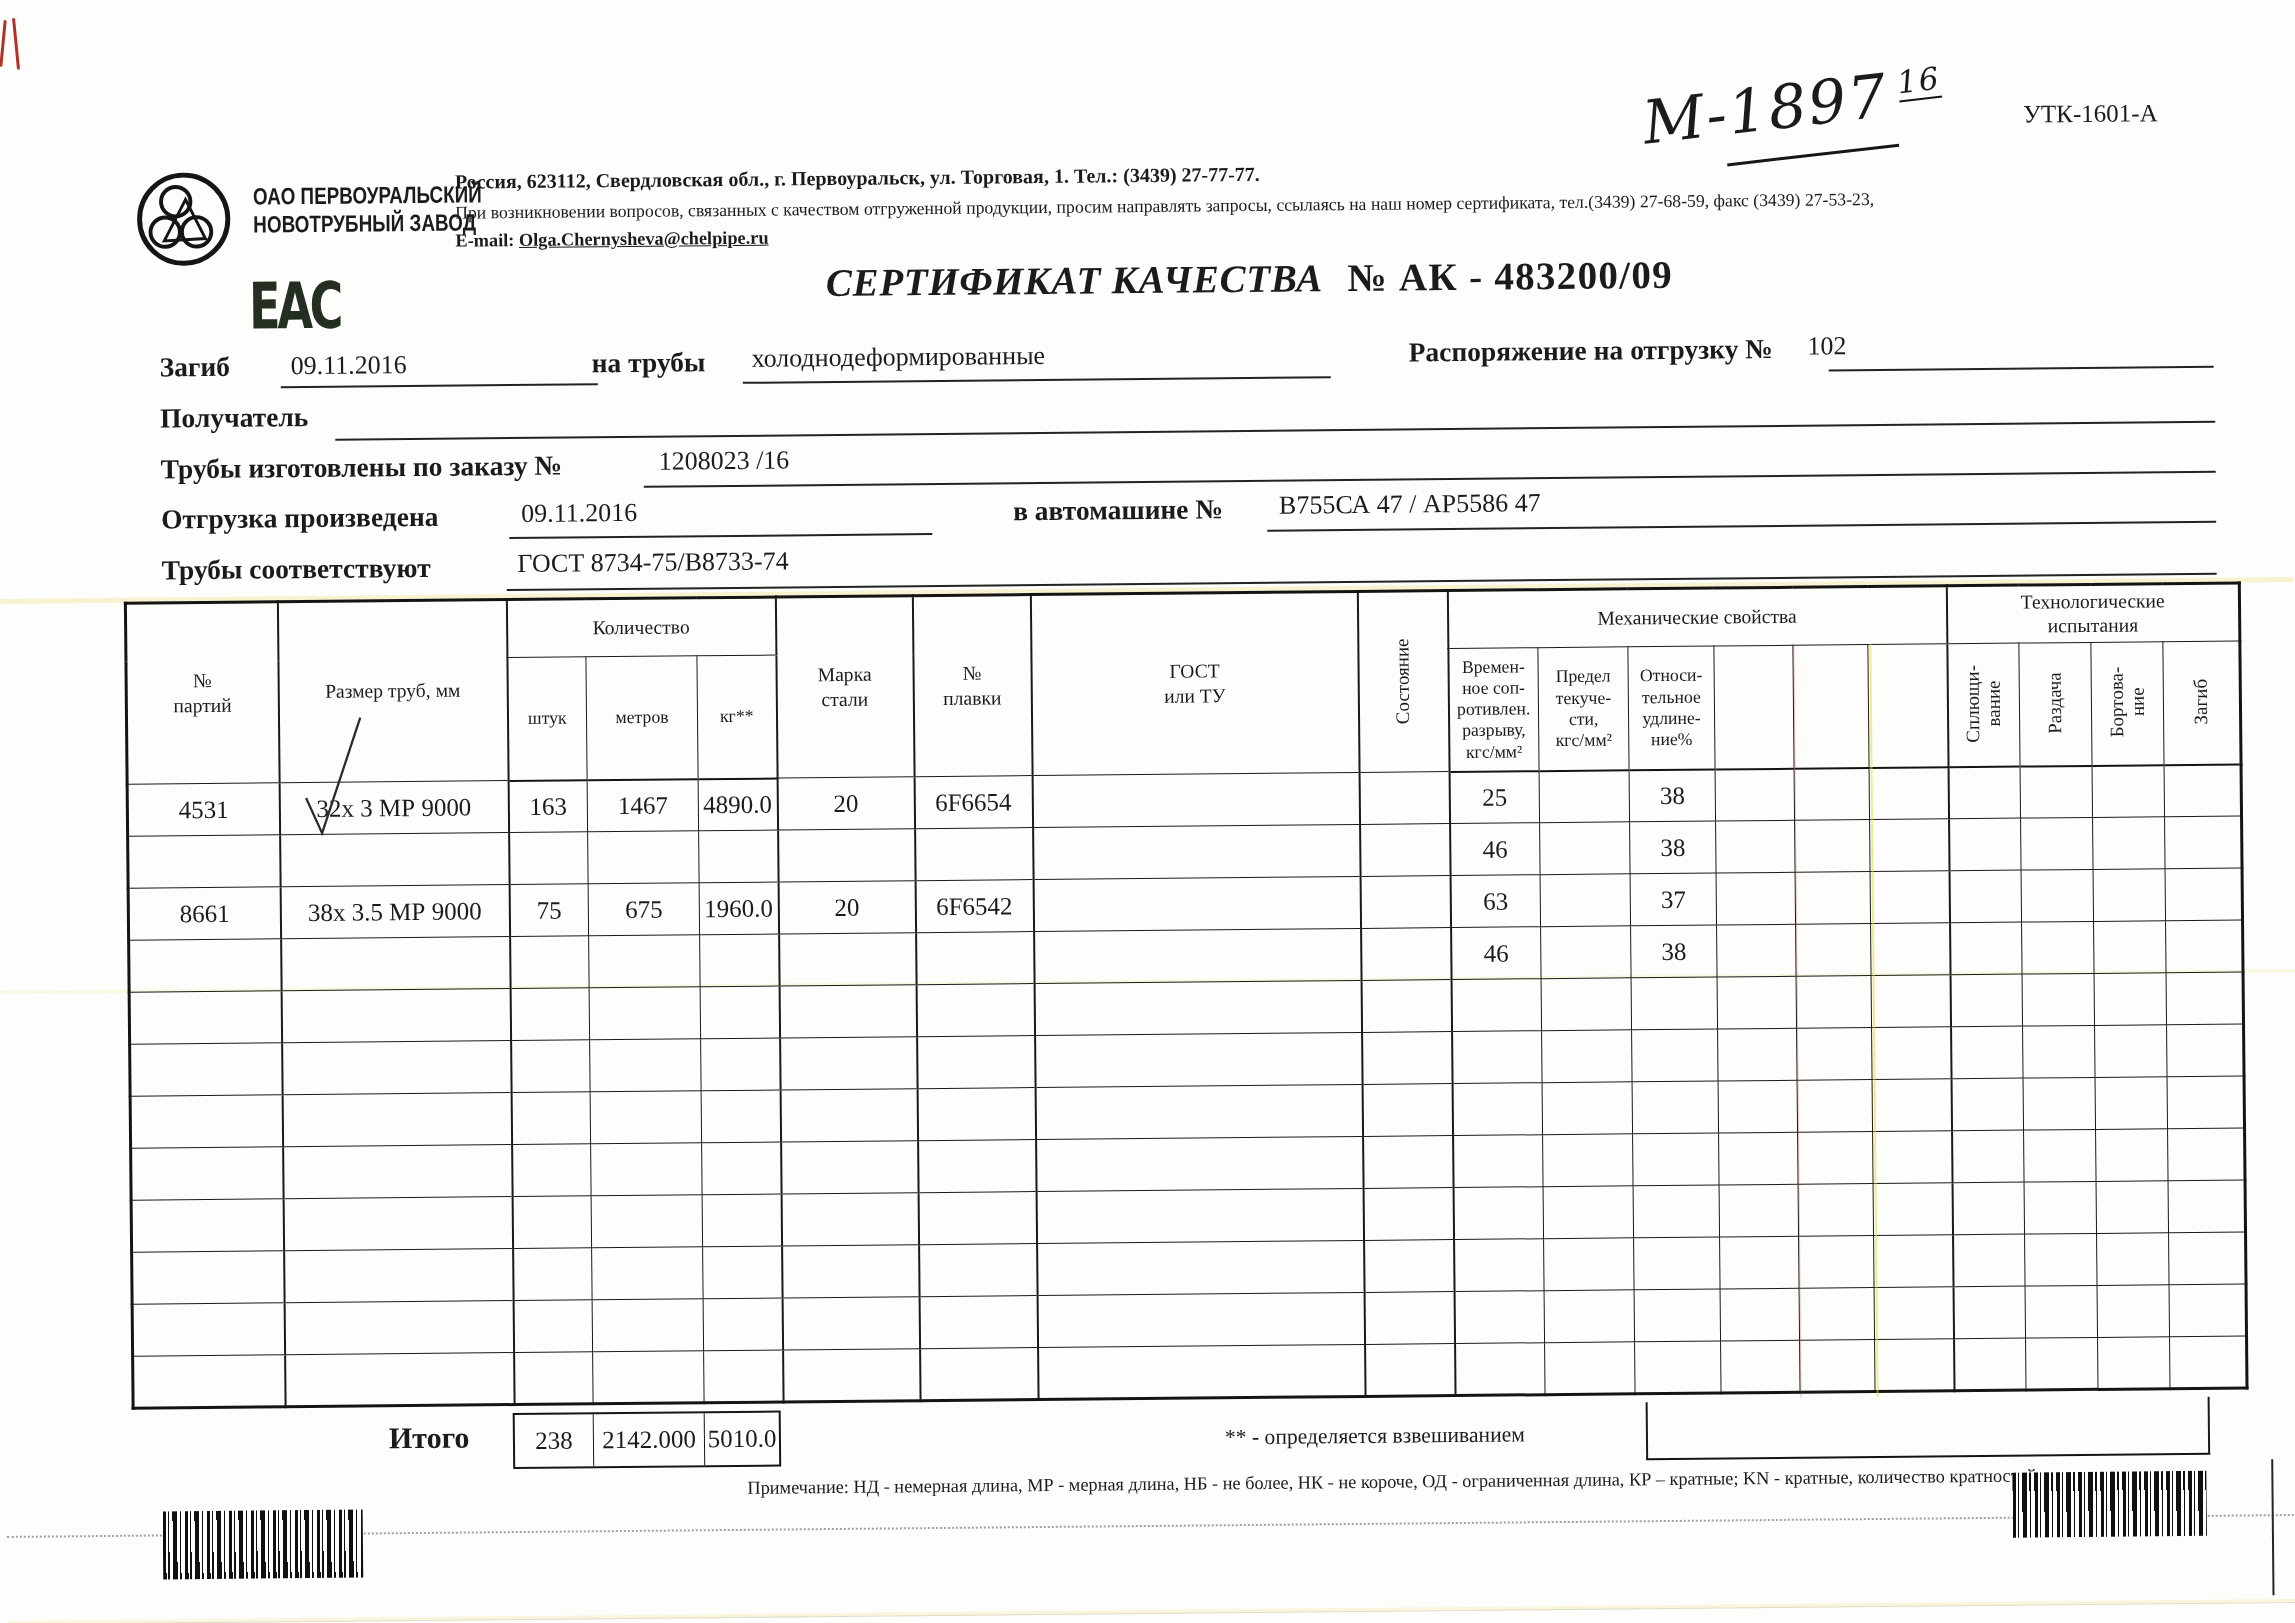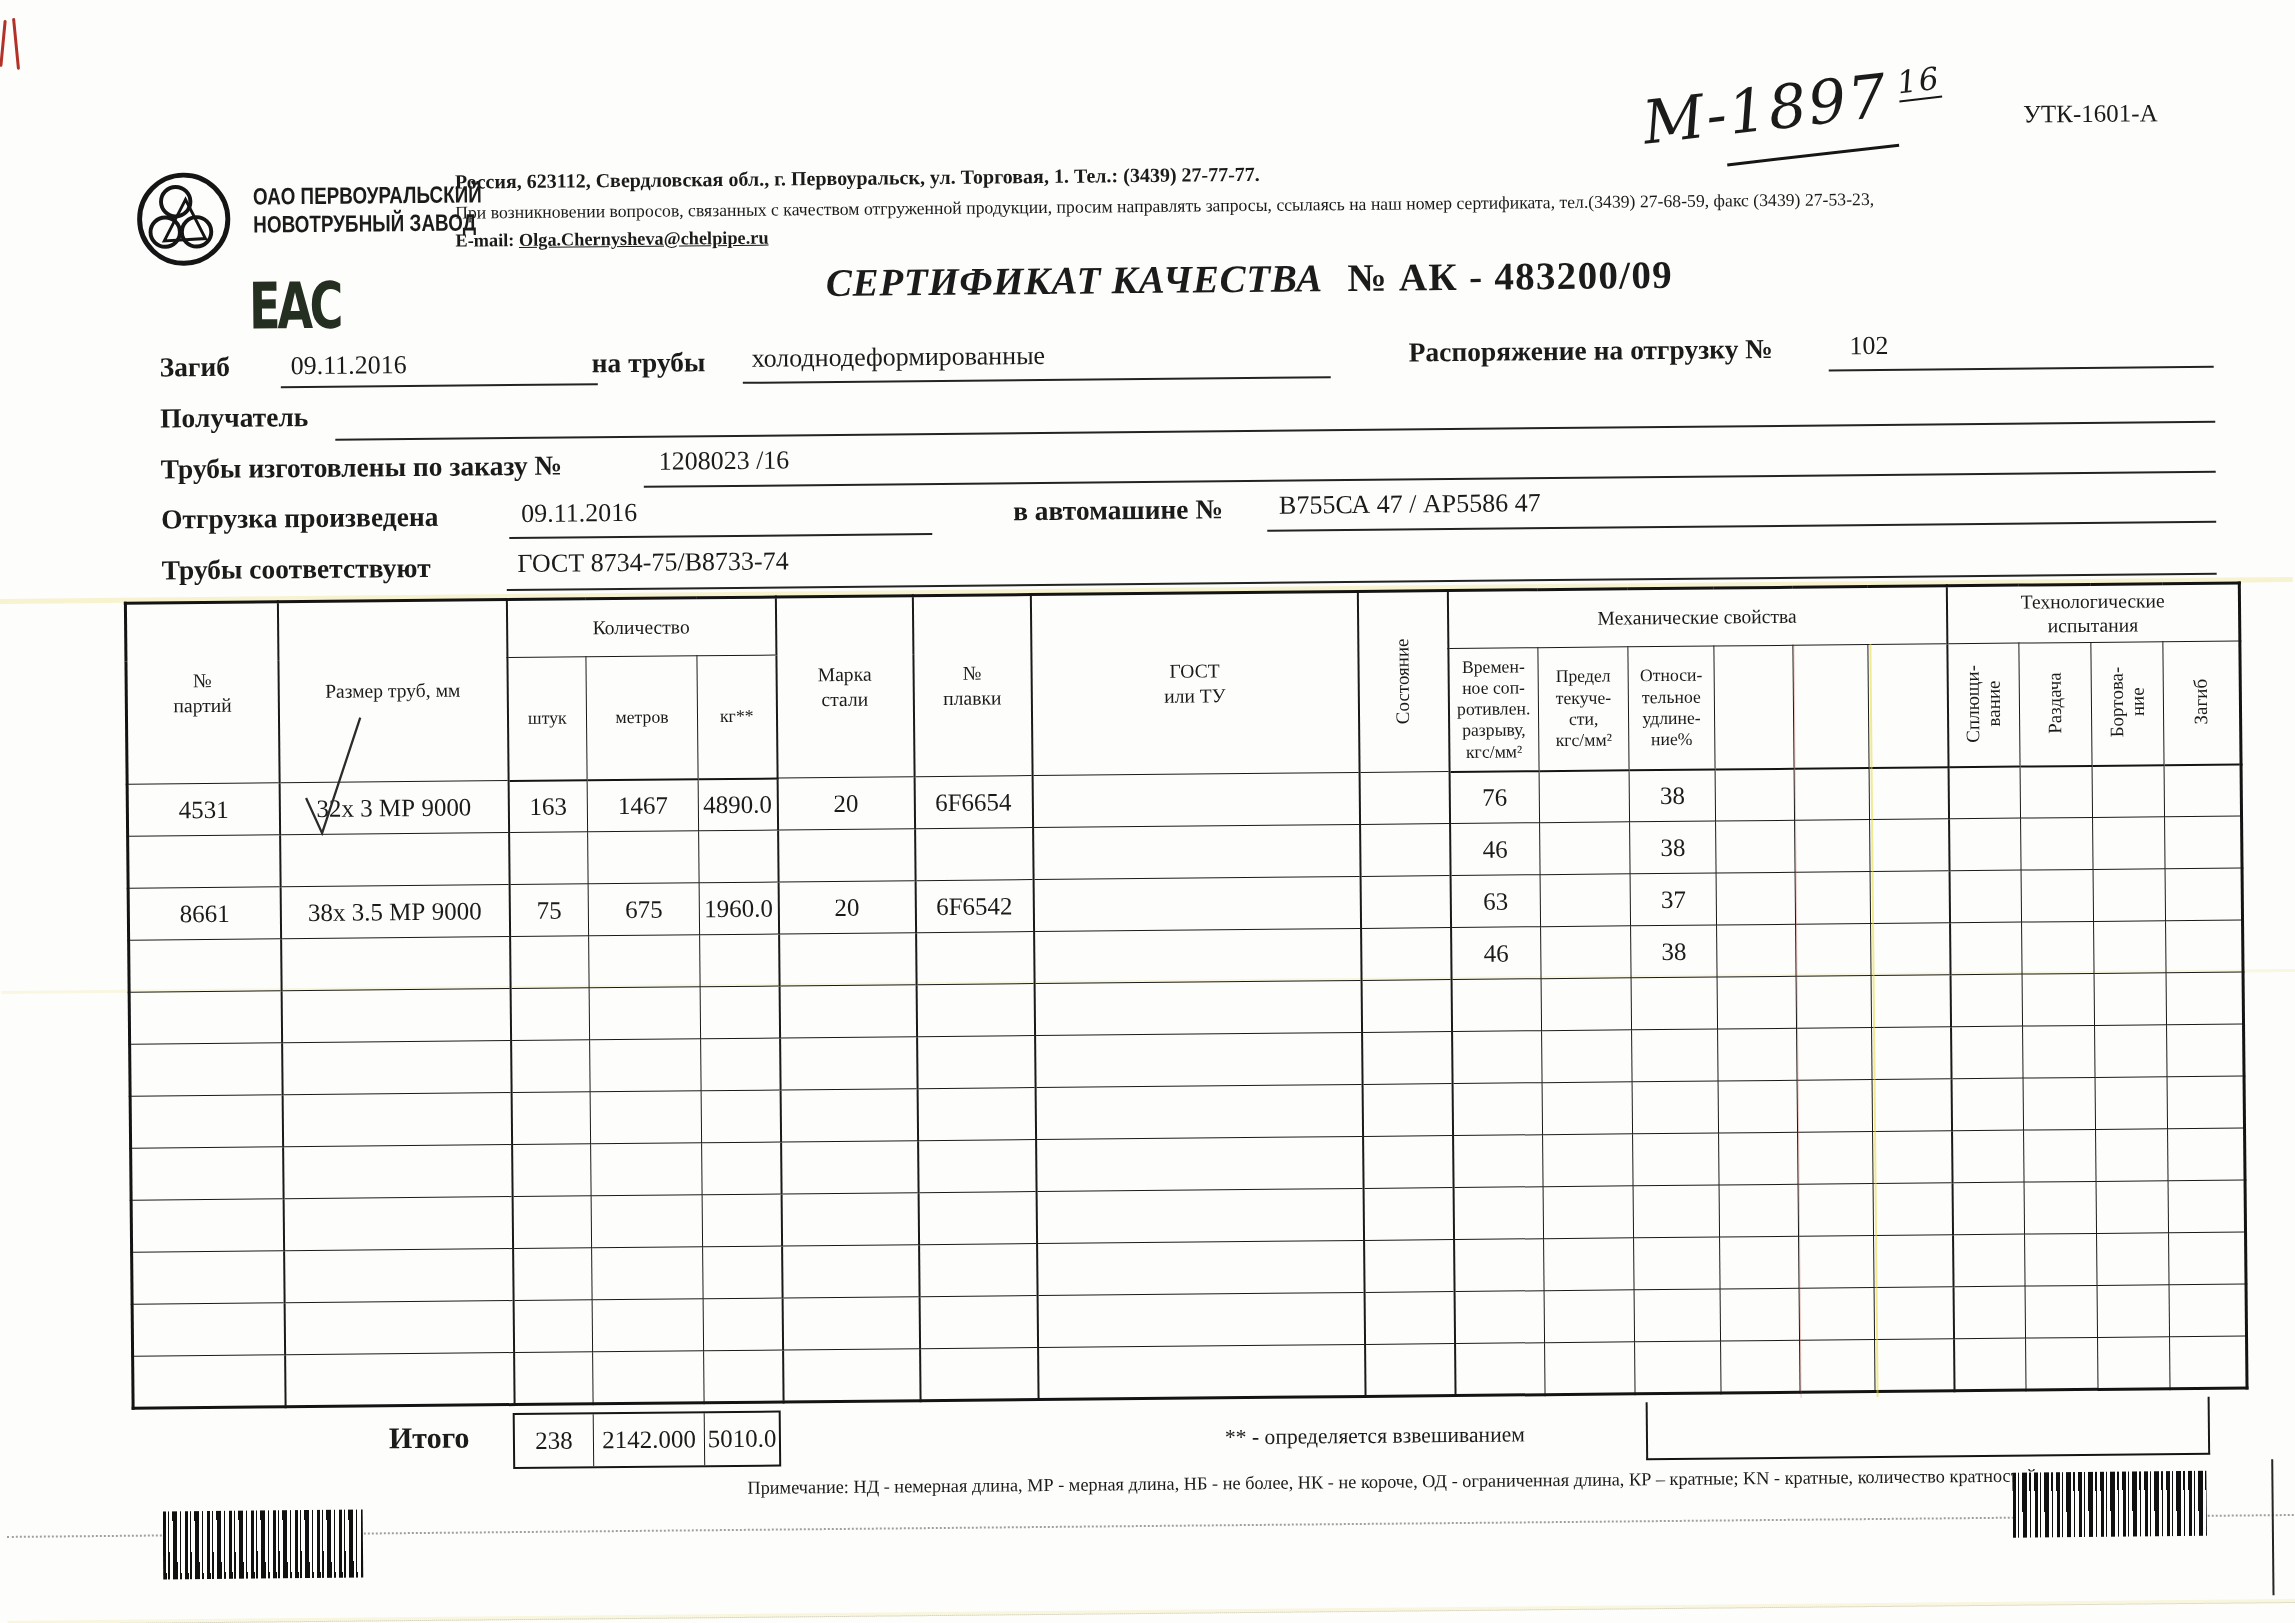--- a/index.html
+++ b/index.html
@@ -118,21 +118,21 @@
     <span class="t2">№  АК -  483200/09</span>
   </div>
 
   <div class="lbl" style="left:164px;top:342px;">Загиб</div>
   <div class="val" style="left:295px;top:343px;">09.11.2016</div>
   <div class="uline" style="left:285px;top:378px;width:317px;"></div>
   <div class="lbl" style="left:596px;top:342px;">на трубы</div>
   <div class="val" style="left:756px;top:340px;">холоднодеформированные</div>
   <div class="uline" style="left:747px;top:378px;width:588px;"></div>
   <div class="lbl" style="left:1413px;top:339px;">Распоряжение на отгрузку №</div>
-  <div class="val" style="left:1854px;top:338px;">102</div>
+  <div class="val" style="left:1812px;top:338px;">102</div>
   <div class="uline" style="left:1833px;top:376px;width:385px;"></div>
 
   <div class="lbl" style="left:164px;top:393px;">Получатель</div>
   <div class="val" style="left:367px;top:394px;"></div>
   <div class="uline" style="left:339px;top:431px;width:1880px;"></div>
 
   <div class="lbl" style="left:164px;top:444px;">Трубы изготовлены по заказу №</div>
   <div class="val" style="left:662px;top:442px;">1208023   /16</div>
   <div class="uline" style="left:647px;top:481px;width:1572px;"></div>
 
@@ -222,21 +222,21 @@
           <tr>
             <td class="bR3">4531</td>
             <td class="bR3">32х 3 МР 9000</td>
             <td>163</td>
             <td>1467</td>
             <td class="bR3">4890.0</td>
             <td class="bR3">20</td>
             <td class="bR3">6F6654</td>
             <td class="bR3"></td>
             <td class="bR3"></td>
-            <td>76</td>
+            <td>25</td>
             <td></td>
             <td>38</td>
             <td></td>
             <td></td>
             <td class="bR3"></td>
             <td></td>
             <td></td>
             <td></td>
             <td></td>
           </tr>

